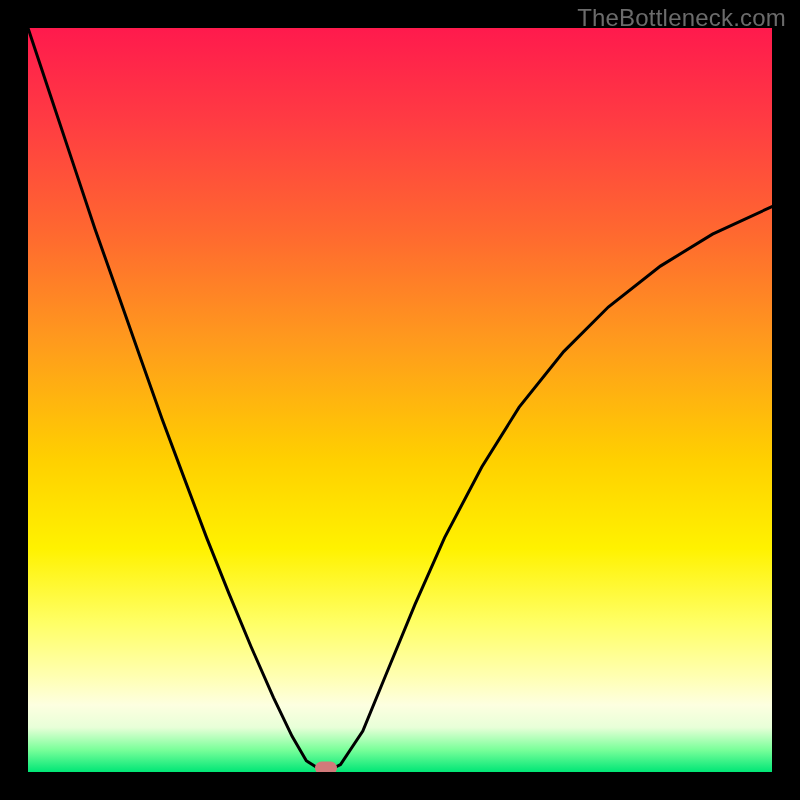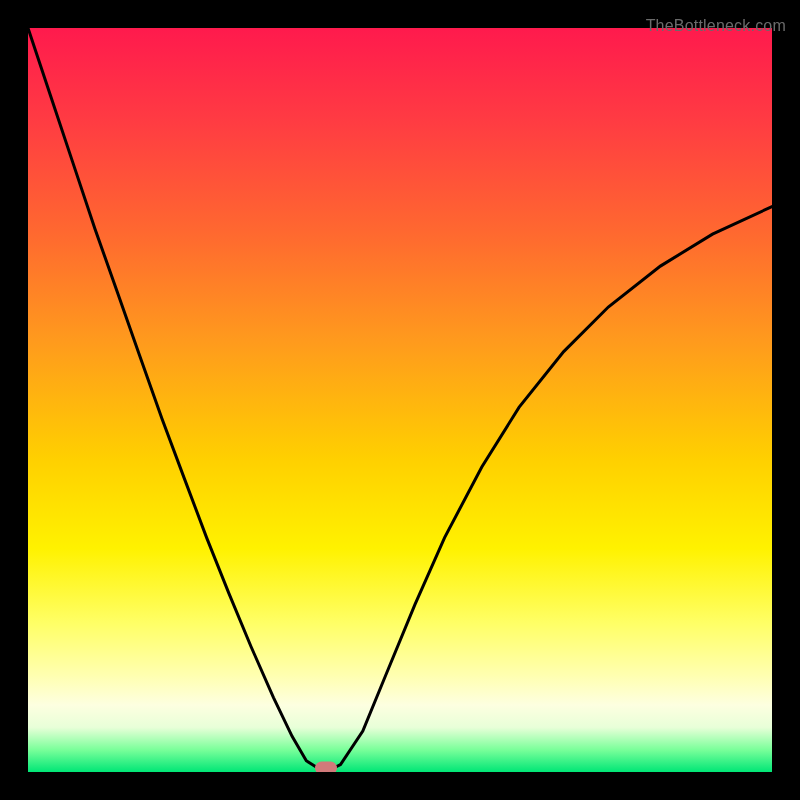--- a/index.html
+++ b/index.html
@@ -12,24 +12,24 @@
     font-family: Arial, Helvetica, sans-serif;
   }
   .frame {
     position: relative;
     width: 800px;
     height: 800px;
     background: #000;
   }
   .watermark {
     position: absolute;
-    top: 17px;
+    top: 4px;
     right: 14px;
     color: #6b6b6b;
-    font-size: 16px;
+    font-size: 24px;
     font-weight: 500;
     letter-spacing: 0.2px;
     z-index: 5;
   }
   .plot {
     position: absolute;
     left: 28px;
     top: 28px;
     width: 744px;
     height: 744px;

